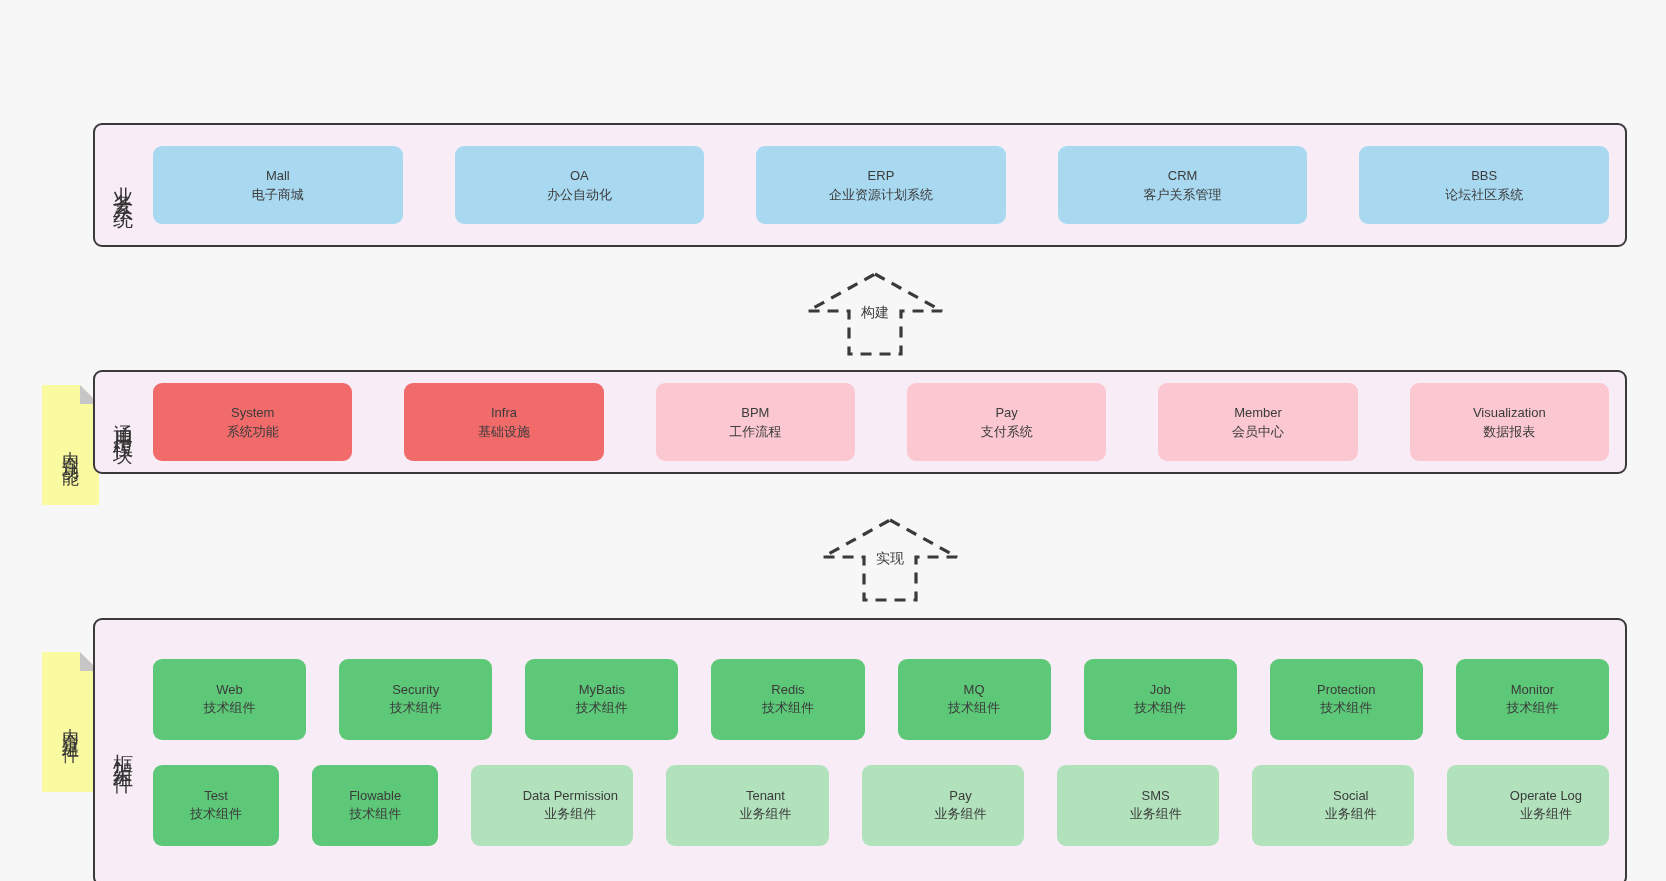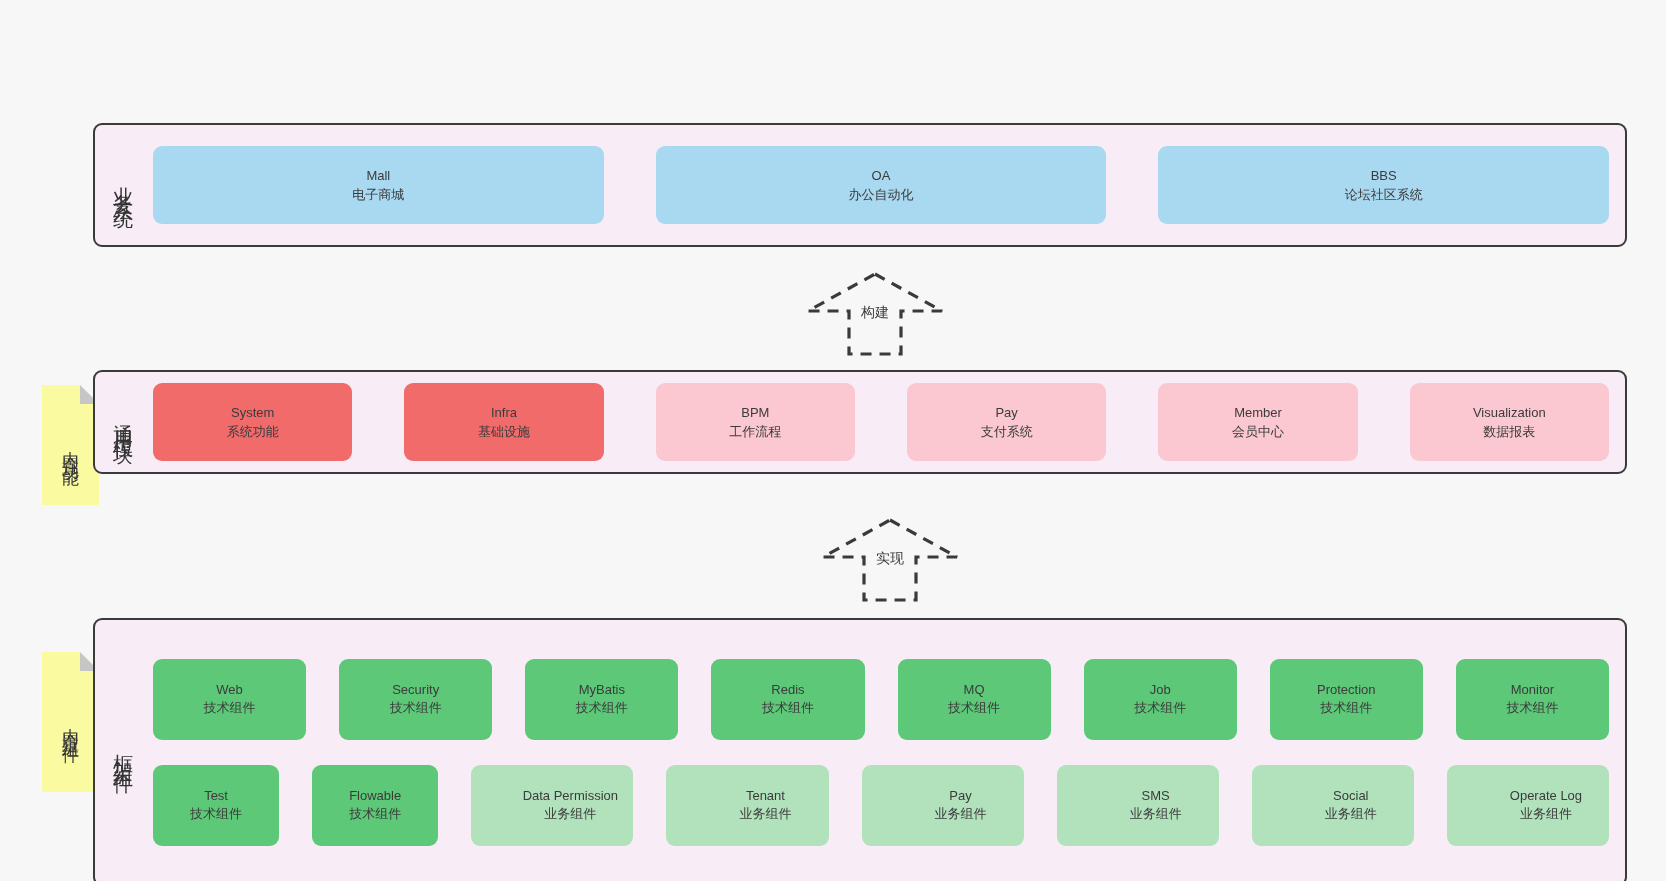--- a/index.html
+++ b/index.html
@@ -141,20 +141,28 @@
     <div class="box-row cols6">
         <div class="box v-blue">
           <div class="box-title">Mall</div>
           <div class="box-sub">电子商城</div>
         </div>
         <div class="box v-blue">
           <div class="box-title">OA</div>
           <div class="box-sub">办公自动化</div>
         </div>
         <div class="box v-blue">
+          <div class="box-title">ERP</div>
+          <div class="box-sub">企业资源计划系统</div>
+        </div>
+        <div class="box v-blue">
+          <div class="box-title">CRM</div>
+          <div class="box-sub">客户关系管理</div>
+        </div>
+        <div class="box v-blue">
           <div class="box-title">BBS</div>
           <div class="box-sub">论坛社区系统</div>
         </div>
       </div>
   </div>
 </div>
 
 <div class="arrow" style="left:805px; top:271px;">
   <svg viewBox="0 0 140 86">
     <path d="M70 3 L137 40 L96 40 L96 83 L44 83 L44 40 L3 40 Z" fill="none" stroke="#3a3a3a" stroke-width="3.2" stroke-dasharray="11 8" stroke-linecap="butt" stroke-linejoin="miter"></path>

